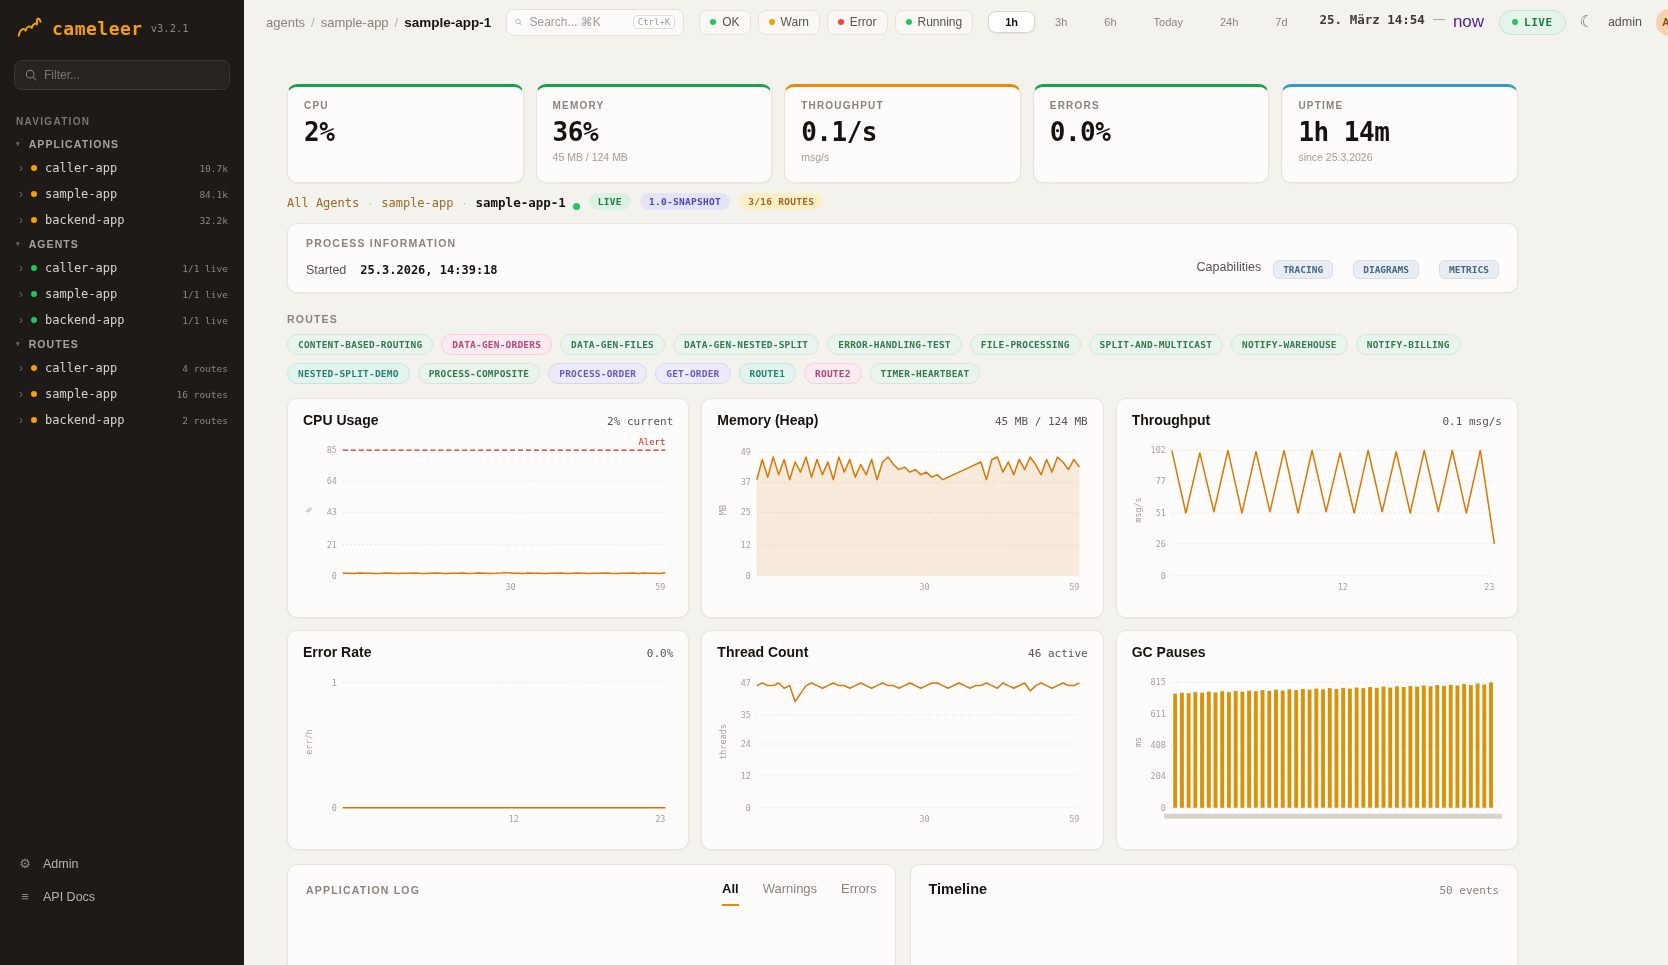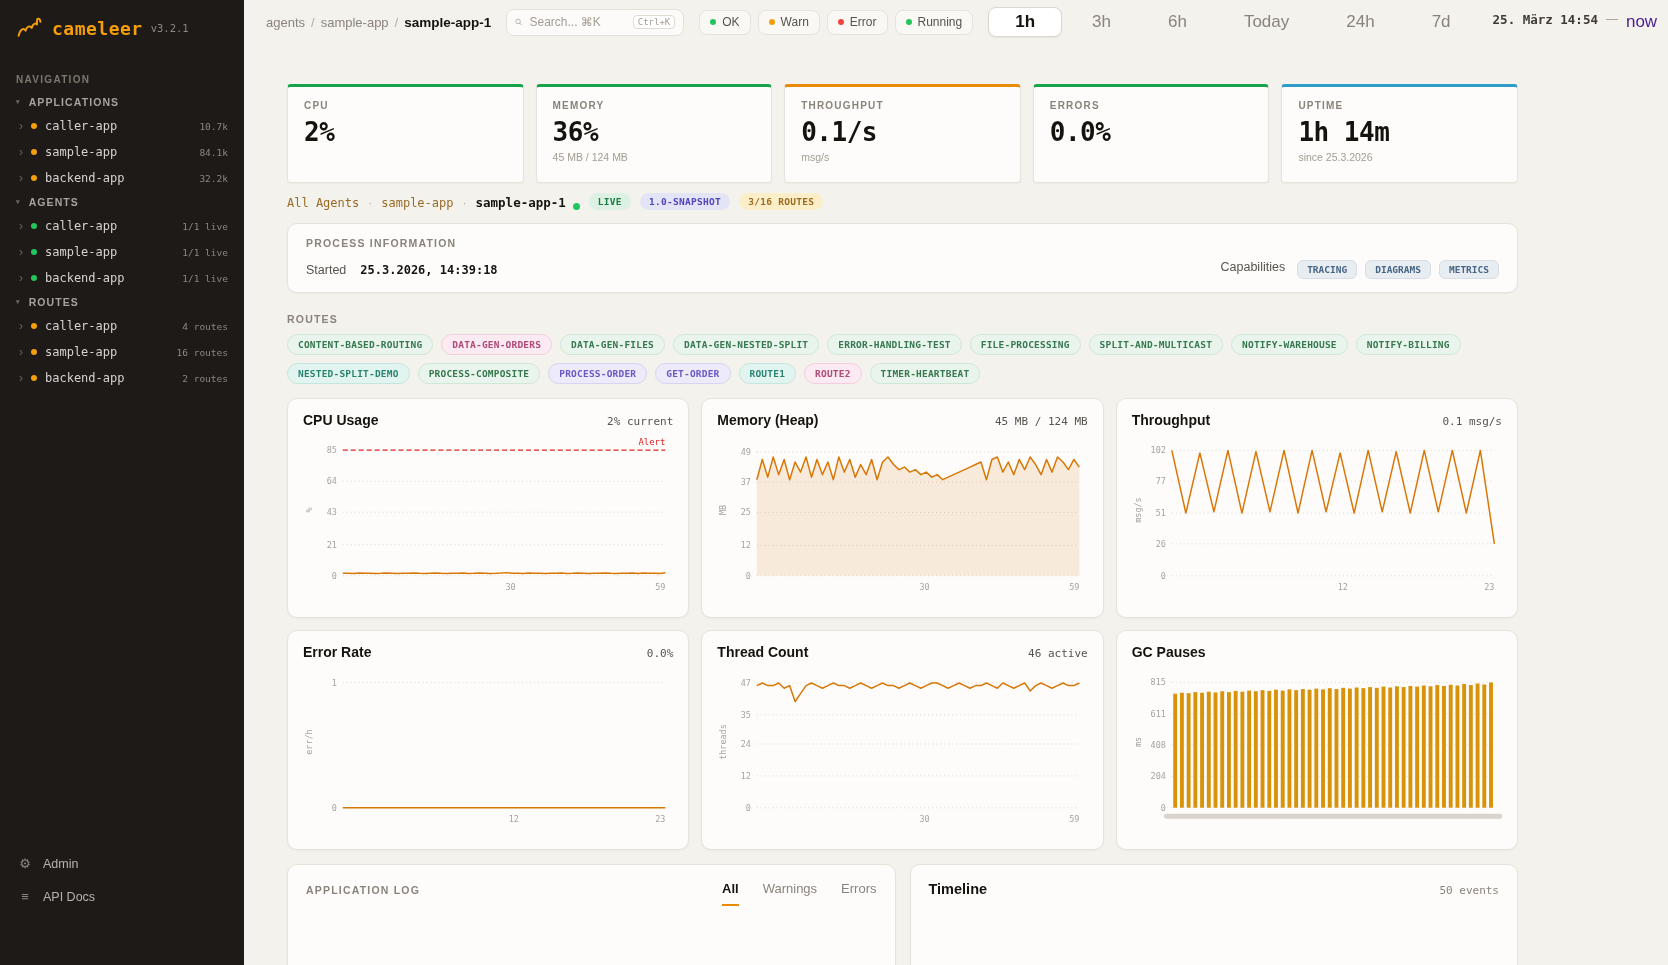--- a/index.html
+++ b/index.html
@@ -39,38 +39,38 @@
   .crumb-sep{color:#b3ada6}
   .crumb-last{color:#16130f;font-weight:700;font-size:13.5px}
   .searchbox{display:flex;align-items:center;gap:7px;width:178px;height:27px;background:#fcfbf9;border:1px solid #e5e1da;border-radius:8px;padding:0 8px;flex:none}
   .search-input{border:none;background:transparent;outline:none;font-size:12px;color:#57534e;width:100%}
   .search-input::placeholder{color:#a39c94}
   .kbd{font-size:9px;color:#a39c94;border:1px solid #e0dbd3;border-radius:4px;padding:1px 4px;background:#fff;white-space:nowrap}
   .filters{display:flex;gap:7px}
   .fchip{display:flex;align-items:center;gap:6px;height:25px;padding:0 10px;border:1px solid #e7e3dc;background:#faf8f5;border-radius:8px;font-size:12px;color:#57534e;cursor:pointer;white-space:nowrap}
   .fdot{width:6px;height:6px;border-radius:3px}
   .ranges{display:flex;align-items:center;gap:3px}
-  .rbtn{padding:4px 26px;font-size:17px;color:#8a837c;border-radius:8px;cursor:pointer;white-space:nowrap;border:1px solid transparent}
+  .rbtn{padding:4px 16px;font-size:11px;color:#8a837c;border-radius:8px;cursor:pointer;white-space:nowrap;border:1px solid transparent}
   .rbtn.active{background:#fff;border-color:#dcd7cf;color:#16130f;font-weight:700;box-shadow:0 1px 2px rgba(0,0,0,.06)}
   .dt{display:flex;align-items:flex-start;gap:8px;white-space:nowrap}
   .dt-time{font-size:12.5px;color:#3f3a35;font-weight:700}
   .dt-sep{color:#a39c94;font-size:12px}
   .dt-now{color:#4c1d95;font-size:17px}
   .right-group{margin-left:auto;display:flex;align-items:center;gap:14px}
   .live-pill{display:flex;align-items:center;gap:6px;height:25px;padding:0 12px;border-radius:999px;background:#e4f4ea;border:1px solid #c4e5d1;color:#1d7c43;font-size:11px;font-weight:700;letter-spacing:.5px}
   .live-dot{width:6px;height:6px;border-radius:3px;background:#22c55e}
   .moon{font-size:16px;color:#6b645e;cursor:pointer;line-height:1}
   .user-name{font-size:12.5px;color:#57534e}
   .avatar{width:27px;height:27px;border-radius:50%;background:#f3d2ae;color:#8a4a12;font-size:10px;font-weight:700;display:flex;align-items:center;justify-content:center;cursor:pointer}
 
   
   .content{width:1231px;margin:40px 0 0 43px}
   .stats{display:grid;grid-template-columns:repeat(5,1fr);gap:12px}
   .card{background:#fdfcfa;border:1px solid #e7e3dc;border-radius:10px;box-shadow:0 1px 2px rgba(28,25,23,.04)}
-  .stat-card{background:#fdfcfa;border:1px solid #e7e3dc;border-top:3px solid #16a34a;border-radius:4px;padding:13px 16px;height:99px;box-shadow:0 1px 2px rgba(28,25,23,.04)}
+  .stat-card{background:#fdfcfa;border:1px solid #e7e3dc;border-top:3px solid #16a34a;border-radius:10px;padding:13px 16px;height:99px;box-shadow:0 1px 2px rgba(28,25,23,.04)}
   .stat-label{font-size:10px;letter-spacing:1.2px;color:#8a837c;font-weight:700}
   .stat-value{font-size:26px;font-weight:700;color:#16130f;margin-top:6px;letter-spacing:-.5px}
   .stat-sub{font-size:10.5px;color:#a39c94;margin-top:4px}
 
   .agent-bar{display:flex;align-items:flex-end;gap:9px;margin-top:10px}
   .acrumb{font-size:12px;color:#9a6b28;cursor:pointer}
   .acrumb-sep{color:#b3ada6;font-size:12px}
   .acrumb-last{font-size:12.5px;color:#16130f;font-weight:700}
   .agent-dot{width:7px;height:7px;border-radius:4px;background:#22c55e;margin-left:-2px}
   .abadge{font-size:9.5px;font-weight:700;padding:3px 9px;border-radius:999px;letter-spacing:.3px}
@@ -124,20 +124,27 @@
 
   <aside class="sidebar">
     <div class="logo-row">
       <svg class="logo-icon" viewBox="0 0 32 26">
         <path d="M3 22 C5 13 9 13 11 16 C12 11 16 10 18 13 C19 8 23 7 24 9 L24 4 C24 2 26 2 27 3 L28 6" stroke="#f59e0b" fill="none" stroke-width="2.2" stroke-linecap="round" stroke-linejoin="round"></path>
       </svg>
       <span class="logo-name mono">cameleer</span>
       <span class="logo-ver mono">v3.2.1</span>
     </div>
 
+    <div class="filter-box">
+      <svg width="12" height="12" viewBox="0 0 14 14">
+        <circle cx="6" cy="6" r="4.4" fill="none" stroke="#7d766f" stroke-width="1.4"></circle>
+        <line x1="9.4" y1="9.4" x2="12.6" y2="12.6" stroke="#7d766f" stroke-width="1.4" stroke-linecap="round"></line>
+      </svg>
+      <input class="filter-input" placeholder="Filter..." style="">
+    </div>
 
     <div class="nav-label">NAVIGATION</div>
     <div id="sidebar-groups">
         <div class="side-group">
           <div class="group-header">
             <span class="caret">▾</span>
             <span>APPLICATIONS</span>
           </div>
           <div class="side-item">
             <span class="chev">›</span>
@@ -322,21 +329,21 @@
           <span class="abadge mono amber">3/16 ROUTES</span>
         </div>
 
       <section class="card process-card">
         <div class="pc-title">PROCESS INFORMATION</div>
         <div class="pc-row">
           <span class="pc-started-label">Started</span>
           <span class="pc-started-value mono">25.3.2026, 14:39:18</span>
           <div class="pc-cap">
             <span class="pc-cap-label">Capabilities</span>
-            <span id="cap-chips" style="display:flex;gap:8px">
+            <span id="cap-chips" style="display:flex;gap:20px">
                 <span class="cap-chip mono">TRACING</span>
                 <span class="cap-chip mono">DIAGRAMS</span>
                 <span class="cap-chip mono">METRICS</span>
               </span>
           </div>
         </div>
       </section>
 
       <section class="routes-section">
         <div class="routes-title">ROUTES</div>

